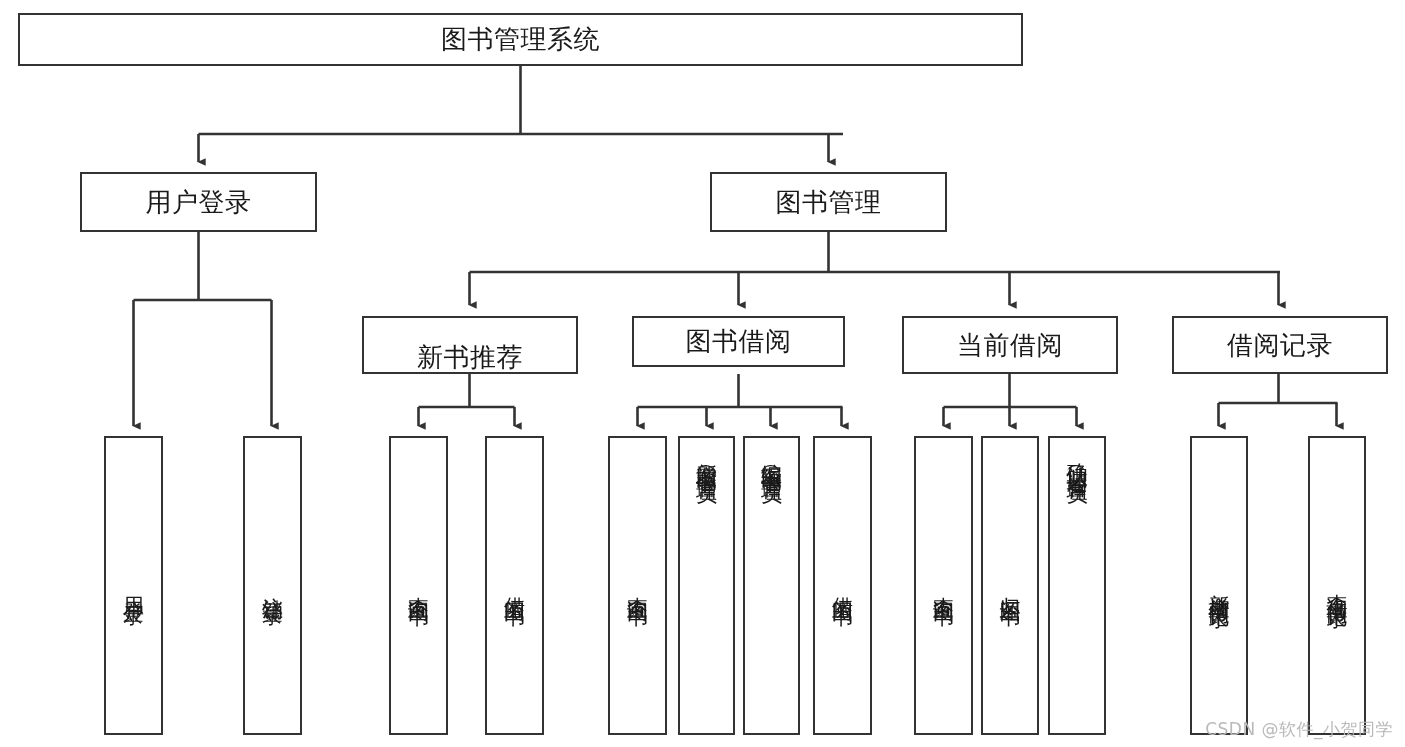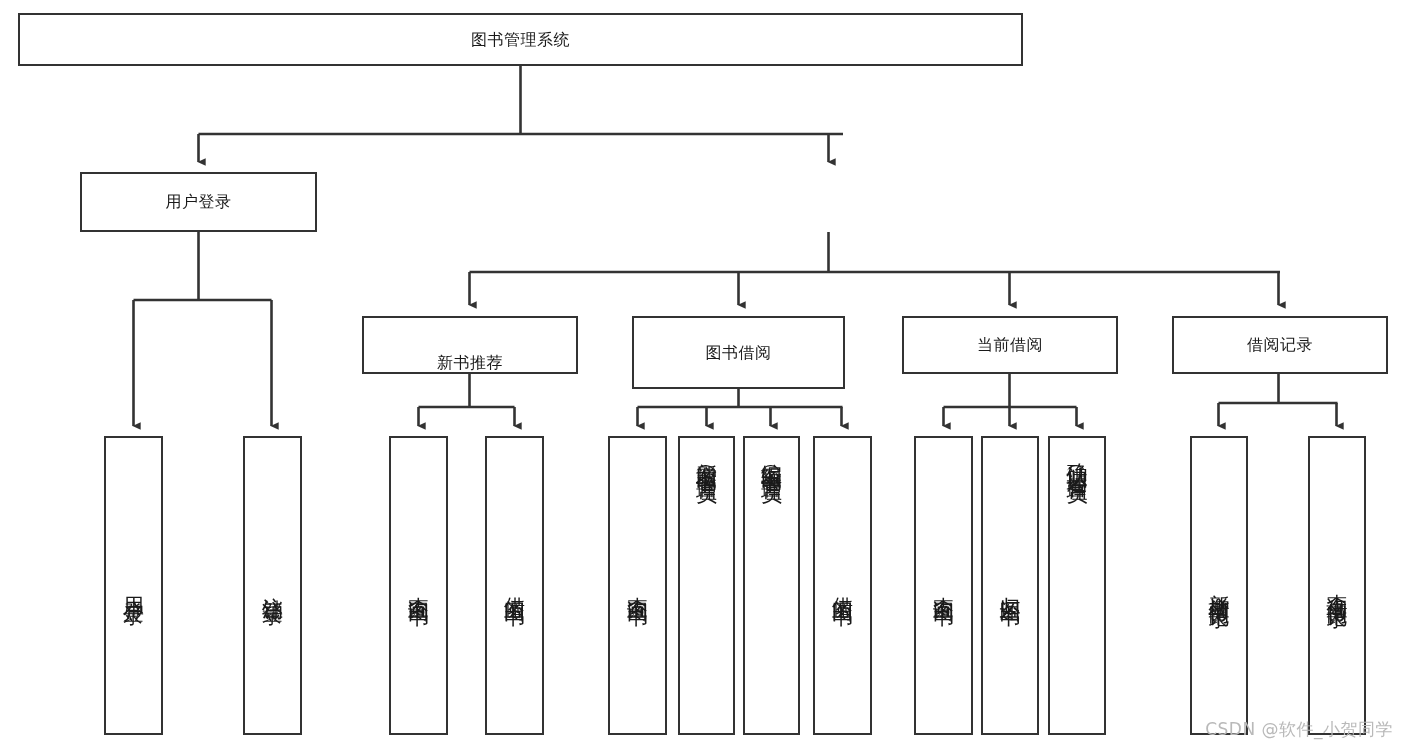--- a/index.html
+++ b/index.html
@@ -29,21 +29,21 @@
     position: absolute;
     box-sizing: border-box;
     background: #ffffff;
     border: 2px solid #333333;
     display: flex;
     align-items: center;
     justify-content: center;
     overflow: hidden;
   }
   .node-label-h {
-    font-size: 16px;
+    font-size: 26px;
     color: #1a1a1a;
     line-height: 1.1;
     letter-spacing: 0.5px;
     white-space: nowrap;
     user-select: none;
   }
   .node-box.vertical {
     align-items: flex-start;
     justify-content: center;
     padding-top: 8px;
@@ -131,26 +131,29 @@
   </svg>
 
   <div class="node-box" style="left:18px; top:13px; width:1005px; height:53px;">
     <span class="node-label-h">图书管理系统</span>
   </div>
 
   <div class="node-box" style="left:80px; top:172px; width:237px; height:60px;">
     <span class="node-label-h">用户登录</span>
   </div>
 
+  <div class="node-box" style="left:710px; top:172px; width:237px; height:60px;">
+    <span class="node-label-h">图书管理</span>
+  </div>
 
   <div class="node-box" style="left:362px; top:316px; width:216px; height:58px;align-items:flex-end;">
     <span class="node-label-h">新书推荐</span>
   </div>
 
-  <div class="node-box" style="left:632px; top:316px; width:213px; height:73px;">
+  <div class="node-box" style="left:632px; top:316px; width:213px; height:51px;">
     <span class="node-label-h">图书借阅</span>
   </div>
 
   <div class="node-box" style="left:1172px; top:316px; width:216px; height:58px;">
     <span class="node-label-h">借阅记录</span>
   </div>
 
   <div class="node-box" style="left:902px; top:316px; width:216px; height:58px;">
     <span class="node-label-h">当前借阅</span>
   </div>

